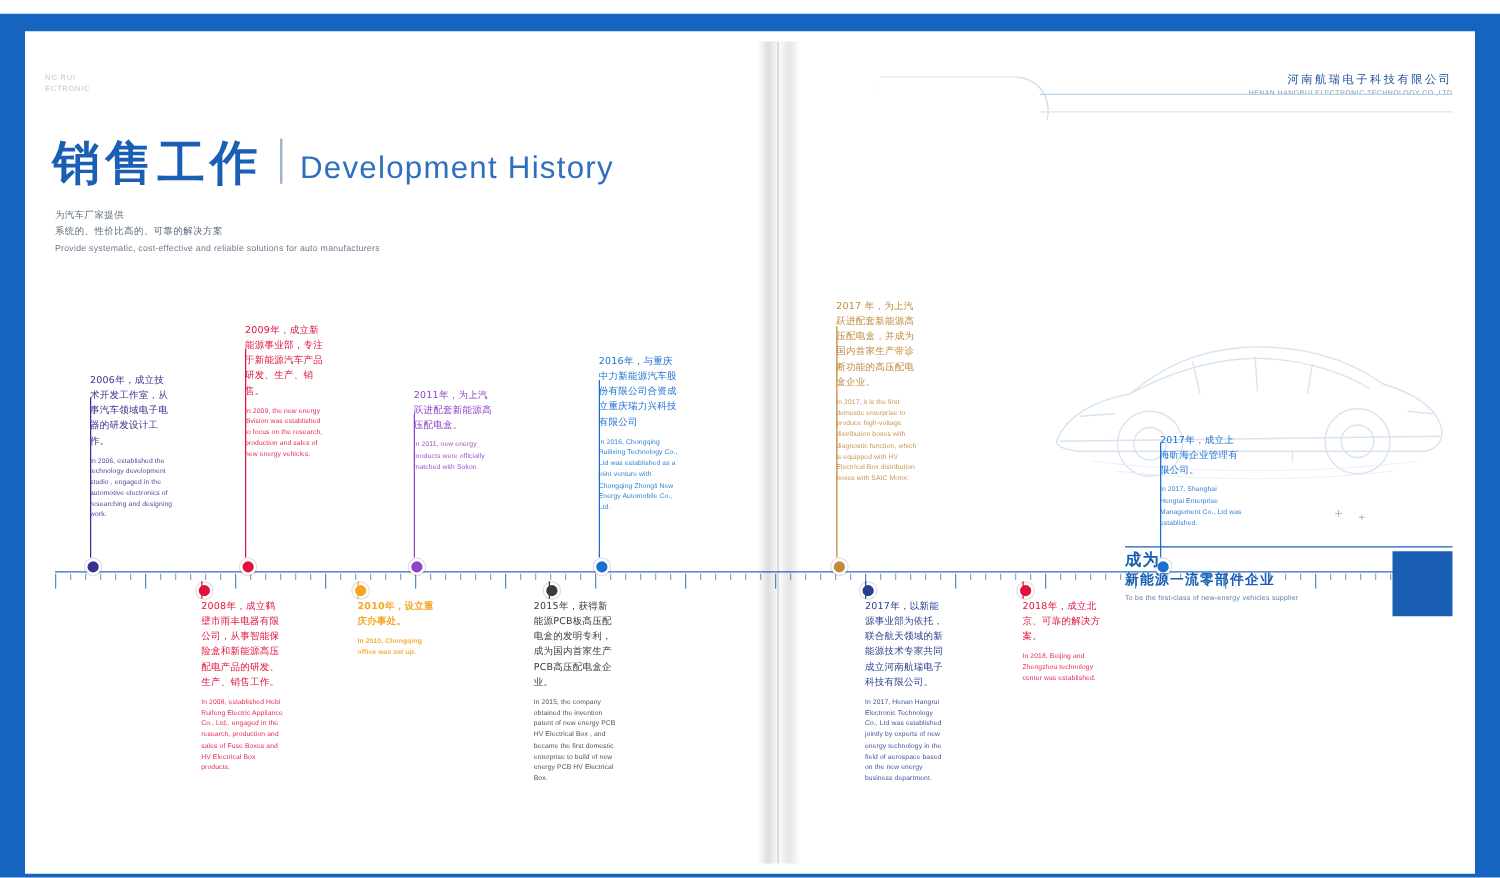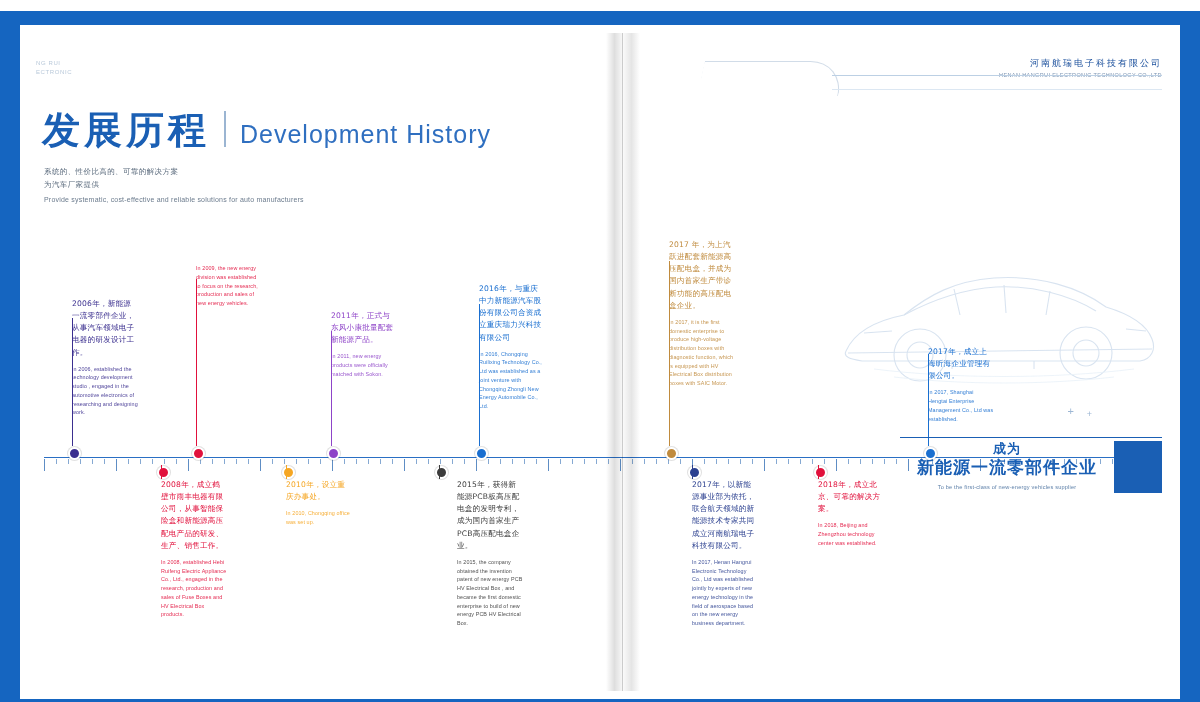--- a/index.html
+++ b/index.html
@@ -94,23 +94,23 @@
   
   .ev{position:absolute;width:66px;}
   .ev .cn{font-size:7.6px;line-height:1.6;letter-spacing:.2px;font-family:"DejaVu Sans","Liberation Sans",sans-serif;}
   .ev .en{font-size:5.4px;line-height:1.62;margin-top:6px;letter-spacing:.1px;}
 
   
   .slogan{
     position:absolute;right:10px;top:408px;width:262px;height:52px;
     display:flex;align-items:stretch;
   }
-  .slogan-text{flex:1;text-align:center;padding-right:0;}
+  .slogan-text{flex:1;text-align:left;padding-right:0;}
   .slogan-text .l1{font-size:13px;color:#1a5fb4;font-weight:bold;letter-spacing:1px;line-height:1.25;font-family:"DejaVu Sans","Liberation Sans",sans-serif;}
-  .slogan-text .l2{font-size:17px;color:#1a5fb4;font-weight:bold;letter-spacing:1px;line-height:1.25;font-family:"DejaVu Sans","Liberation Sans",sans-serif;}
+  .slogan-text .l2{font-size:11px;color:#1a5fb4;font-weight:bold;letter-spacing:1px;line-height:1.25;font-family:"DejaVu Sans","Liberation Sans",sans-serif;}
   .slogan-text .l3{font-size:5.6px;color:#5c7fa8;margin-top:5px;letter-spacing:.2px;}
   .slogan-block{width:48px;background:#1a5fb4;}
   .slogan-rule{position:absolute;right:10px;top:404px;width:262px;height:1px;background:#1a5fb4;}
 </style>
 </head>
 <body>
 
 <div class="page">
   <div class="inner-white"></div>
 
@@ -124,27 +124,27 @@
     <div class="hdr-swoosh"></div>
 
     <div class="hdr-right">
       <div class="cn">河南航瑞电子科技有限公司</div>
       <div class="en">HENAN HANGRUI ELECTRONIC TECHNOLOGY CO.,LTD</div>
     </div>
     <div class="hdr-rule"></div>
     <div class="hdr-rule2"></div>
 
     <div class="title-wrap">
-      <div class="title-cn">发展历程</div>
+      <div class="title-cn">销售工作</div>
       <div class="title-bar"></div>
       <div class="title-en">Development  History</div>
     </div>
     <div class="subtitle">
+      <div>为汽车厂家提供</div>
       <div>系统的、性价比高的、可靠的解决方案</div>
-      <div>为汽车厂家提供</div>
       <div class="en">Provide systematic, cost-effective and reliable solutions for auto manufacturers</div>
     </div>
 
     <svg class="car" viewBox="0 0 330 240" xmlns="http://www.w3.org/2000/svg">
       <g fill="none" stroke="#b9cde4" stroke-width="1.1">
         <path d="M12 168 C20 150 40 138 70 132 C95 112 120 98 160 95 C205 92 245 104 272 124 C292 130 312 140 318 156 C322 166 318 176 306 178 L28 178 C16 176 9 174 12 168 Z"></path>
         <path d="M70 132 C100 116 130 106 162 104 C198 102 236 112 262 128"></path>
         <path d="M120 106 L126 132 M170 102 L172 130 M216 108 L212 132"></path>
         <path d="M14 170 L318 166"></path>
         <circle cx="86" cy="172" r="26"></circle>
@@ -256,49 +256,50 @@
         <div class="tick" style="left: 1068px;"></div>
         <div class="tick major" style="left: 1080px;"></div>
         <div class="tick" style="left: 1092px;"></div>
         <div class="tick" style="left: 1104px;"></div>
       </div>
 
     <div id="events-layer">
         <div class="marker" style="left: 40px; top: 414px; background: rgb(59, 47, 143);"></div>
         <div class="stem" style="left: 44px; top: 285px; height: 128px; background: rgb(59, 47, 143);"></div>
         <div class="ev" style="left: 44px; top: 265px;">
-          <div class="cn" style="color: rgb(59, 47, 143);">2006年，新能源一流零部件企业，从事汽车领域电子电器的研发设计工作。</div>
+          <div class="cn" style="color: rgb(59, 47, 143);">2006年，成立技术开发工作室，从事汽车领域电子电器的研发设计工作。</div>
           <div class="en" style="color: rgb(59, 47, 143); opacity: 0.9;">In 2006, established the technology development studio , engaged in the automotive electronics of researching and designing work.</div>
         </div>
         <div class="marker" style="left: 129px; top: 433px; background: rgb(225, 17, 60);"></div>
         <div class="stem" style="left: 133px; top: 432px; height: 14px; background: rgb(225, 17, 60);"></div>
         <div class="ev" style="left: 133px; top: 446px;">
           <div class="cn" style="color: rgb(225, 17, 60);">2008年，成立鹤壁市雨丰电器有限公司，从事智能保险盒和新能源高压配电产品的研发、生产、销售工作。</div>
           <div class="en" style="color: rgb(225, 17, 60); opacity: 0.9;">In 2008, established Hebi Ruifeng Electric Appliance Co., Ltd., engaged in the research, production and sales of Fuse Boxes and HV Electrical Box products.</div>
         </div>
         <div class="marker" style="left: 164px; top: 414px; background: rgb(225, 17, 60);"></div>
         <div class="stem" style="left: 168px; top: 246px; height: 167px; background: rgb(225, 17, 60);"></div>
         <div class="ev" style="left: 168px; top: 225px;">
+          <div class="cn" style="color: rgb(225, 17, 60);">2009年，成立新能源事业部，专注于新能源汽车产品研发、生产、销售。</div>
           <div class="en" style="color: rgb(225, 17, 60); opacity: 0.9;">In 2009, the new energy division was established to focus on the research, production and sales of new energy vehicles.</div>
         </div>
         <div class="marker" style="left: 254px; top: 433px; background: rgb(245, 166, 35);"></div>
         <div class="stem" style="left: 258px; top: 432px; height: 14px; background: rgb(245, 166, 35);"></div>
-        <div class="ev" style="left: 258px; top: 446px;">
+        <div class="ev" style="left: 258px; top: 446px; font-weight: bold;">
           <div class="cn" style="color: rgb(245, 166, 35);">2010年，设立重庆办事处。</div>
           <div class="en" style="color: rgb(245, 166, 35); opacity: 0.9;">In 2010, Chongqing office was set up.</div>
         </div>
         <div class="marker" style="left: 299px; top: 414px; background: rgb(142, 68, 200);"></div>
         <div class="stem" style="left: 303px; top: 298px; height: 115px; background: rgb(142, 68, 200);"></div>
         <div class="ev" style="left: 303px; top: 277px;">
-          <div class="cn" style="color: rgb(142, 68, 200);">2011年，正式与东风小康批量配套新能源产品。</div>
+          <div class="cn" style="color: rgb(142, 68, 200);">2011年，为上汽跃进配套新能源高压配电盒。</div>
           <div class="en" style="color: rgb(142, 68, 200); opacity: 0.9;">In 2011, new energy products were officially matched with Sokon.</div>
         </div>
         <div class="marker" style="left: 407px; top: 433px; background: rgb(59, 59, 59);"></div>
         <div class="stem" style="left: 411px; top: 432px; height: 14px; background: rgb(59, 59, 59);"></div>
-        <div class="ev" style="left: 429px; top: 446px;">
+        <div class="ev" style="left: 399px; top: 446px;">
           <div class="cn" style="color: rgb(59, 59, 59);">2015年，获得新能源PCB板高压配电盒的发明专利，成为国内首家生产PCB高压配电盒企业。</div>
           <div class="en" style="color: rgb(59, 59, 59); opacity: 0.9;">In 2015, the company obtained the invention patent of new energy PCB HV Electrical Box , and became the first domestic enterprise to build of new energy PCB HV Electrical Box.</div>
         </div>
         <div class="marker" style="left: 447px; top: 414px; background: rgb(26, 111, 208);"></div>
         <div class="stem" style="left: 451px; top: 271px; height: 142px; background: rgb(26, 111, 208);"></div>
         <div class="ev" style="left: 451px; top: 250px;">
           <div class="cn" style="color: rgb(26, 111, 208);">2016年，与重庆中力新能源汽车股份有限公司合资成立重庆瑞力兴科技有限公司</div>
           <div class="en" style="color: rgb(26, 111, 208); opacity: 0.9;">In 2016, Chongqing Ruilixing Technology Co., Ltd was established as a joint venture with Chongqing Zhongli New Energy Automobile Co., Ltd.</div>
         </div>
         <div class="marker" style="left: 637px; top: 414px; background: rgb(192, 139, 62);"></div>

